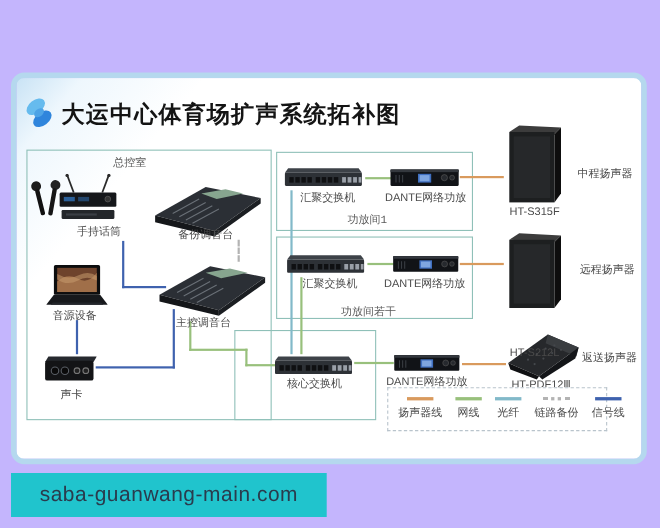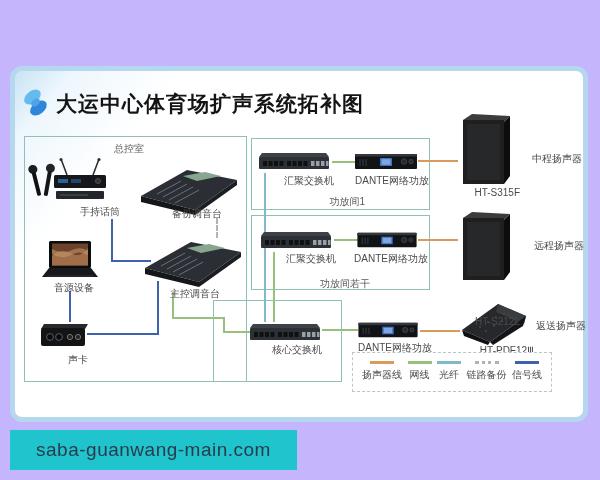--- a/index.html
+++ b/index.html
@@ -5,30 +5,30 @@
   html,body{margin:0;padding:0;background:#ffffff;}
   #stage{position:relative;width:600px;height:480px;background:#c4b5fd;overflow:hidden;
          font-family:"Liberation Sans", sans-serif;}
   .card{position:absolute;left:10px;top:66px;width:568px;height:346px;
         border:5px solid #b5d8ee;border-radius:12px;
         background:linear-gradient(130deg,#c9e3f5 0%,#eef7fd 7%,#ffffff 20%);}
   .title{position:absolute;left:56px;top:90px;margin:0;font-family:"Liberation Serif", serif;
          font-size:21px;font-weight:700;color:#141414;letter-spacing:1px;white-space:nowrap;}
   .logo{position:absolute;left:21px;top:86px;}
   .rbox{position:absolute;border:1px solid #8fc0b8;background:transparent;}
-  .lbl{position:absolute;font-size:10px;line-height:1.15;color:#4a4a4a;text-align:right;white-space:nowrap;}
+  .lbl{position:absolute;font-size:10px;line-height:1.15;color:#4a4a4a;text-align:center;white-space:nowrap;}
   .roomlbl{color:#5a5a5a;}
   .icon{position:absolute;}
   .hline{position:absolute;height:2px;background:var(--c,#999);}
   .vline{position:absolute;width:2px;background:var(--c,#999);}
   .vdash{position:absolute;width:0;border-left:2px dashed var(--c,#b3b3b3);}
   .legend{position:absolute;left:352px;top:352px;width:200px;height:40px;
           border:1.5px dashed #b9c4cc;box-sizing:border-box;
-          display:flex;justify-content:space-between;align-items:flex-start;
-          padding:8px 9px 0 9px;background:#fff;}
+          display:flex;justify-content:flex-start;align-items:flex-start;
+          padding:8px 9px 0 9px;background:#fff;gap:12px;}
   .lg-item{display:flex;flex-direction:column;align-items:center;}
   .lg-sample{width:24px;height:0;border-top:3px solid var(--c,#999);margin-bottom:4px;}
   .lg-sample.dot{border-top-style:dotted;}
   .lg-label{font-size:10px;color:#4a4a4a;white-space:nowrap;}
   .sitebar{position:absolute;left:10px;top:430px;width:287px;height:40px;background:#20c4cd;
            display:flex;align-items:center;justify-content:center;}
   .sitebar span{font-size:19px;color:#2a3b4d;letter-spacing:0.5px;}
 </style>
 </head>
 <body>
@@ -278,21 +278,21 @@
 
   <span class="lbl roomlbl" style="left:92px;top:143px;width:52px;">总控室</span>
   <span class="lbl" style="left:60px;top:206px;width:60px;">手持话筒</span>
   <span class="lbl" style="left:152px;top:208px;width:70px;">备份调音台</span>
   <span class="lbl" style="left:42px;top:282px;width:52px;">音源设备</span>
   <span class="lbl" style="left:150px;top:288px;width:70px;">主控调音台</span>
   <span class="lbl" style="left:42px;top:354px;width:46px;">声卡</span>
 
   <span class="lbl" style="left:262px;top:175px;width:72px;">汇聚交换机</span>
   <span class="lbl" style="left:345px;top:175px;width:84px;">DANTE网络功放</span>
-  <span class="lbl roomlbl" style="left:303px;top:196px;width:62px;">功放间1</span>
+  <span class="lbl roomlbl" style="left:303px;top:196px;width:62px;font-family:Liberation Mono, monospace;">功放间1</span>
 
   <span class="lbl" style="left:264px;top:253px;width:72px;">汇聚交换机</span>
   <span class="lbl" style="left:344px;top:253px;width:84px;">DANTE网络功放</span>
   <span class="lbl roomlbl" style="left:300px;top:278px;width:70px;">功放间若干</span>
 
   <span class="lbl" style="left:250px;top:344px;width:72px;">核心交换机</span>
   <span class="lbl" style="left:344px;top:342px;width:88px;">DANTE网络功放</span>
 
   <span class="lbl" style="left:452px;top:187px;width:68px;">HT-S315F</span>
   <span class="lbl" style="left:518px;top:153px;width:64px;">中程扬声器</span>

